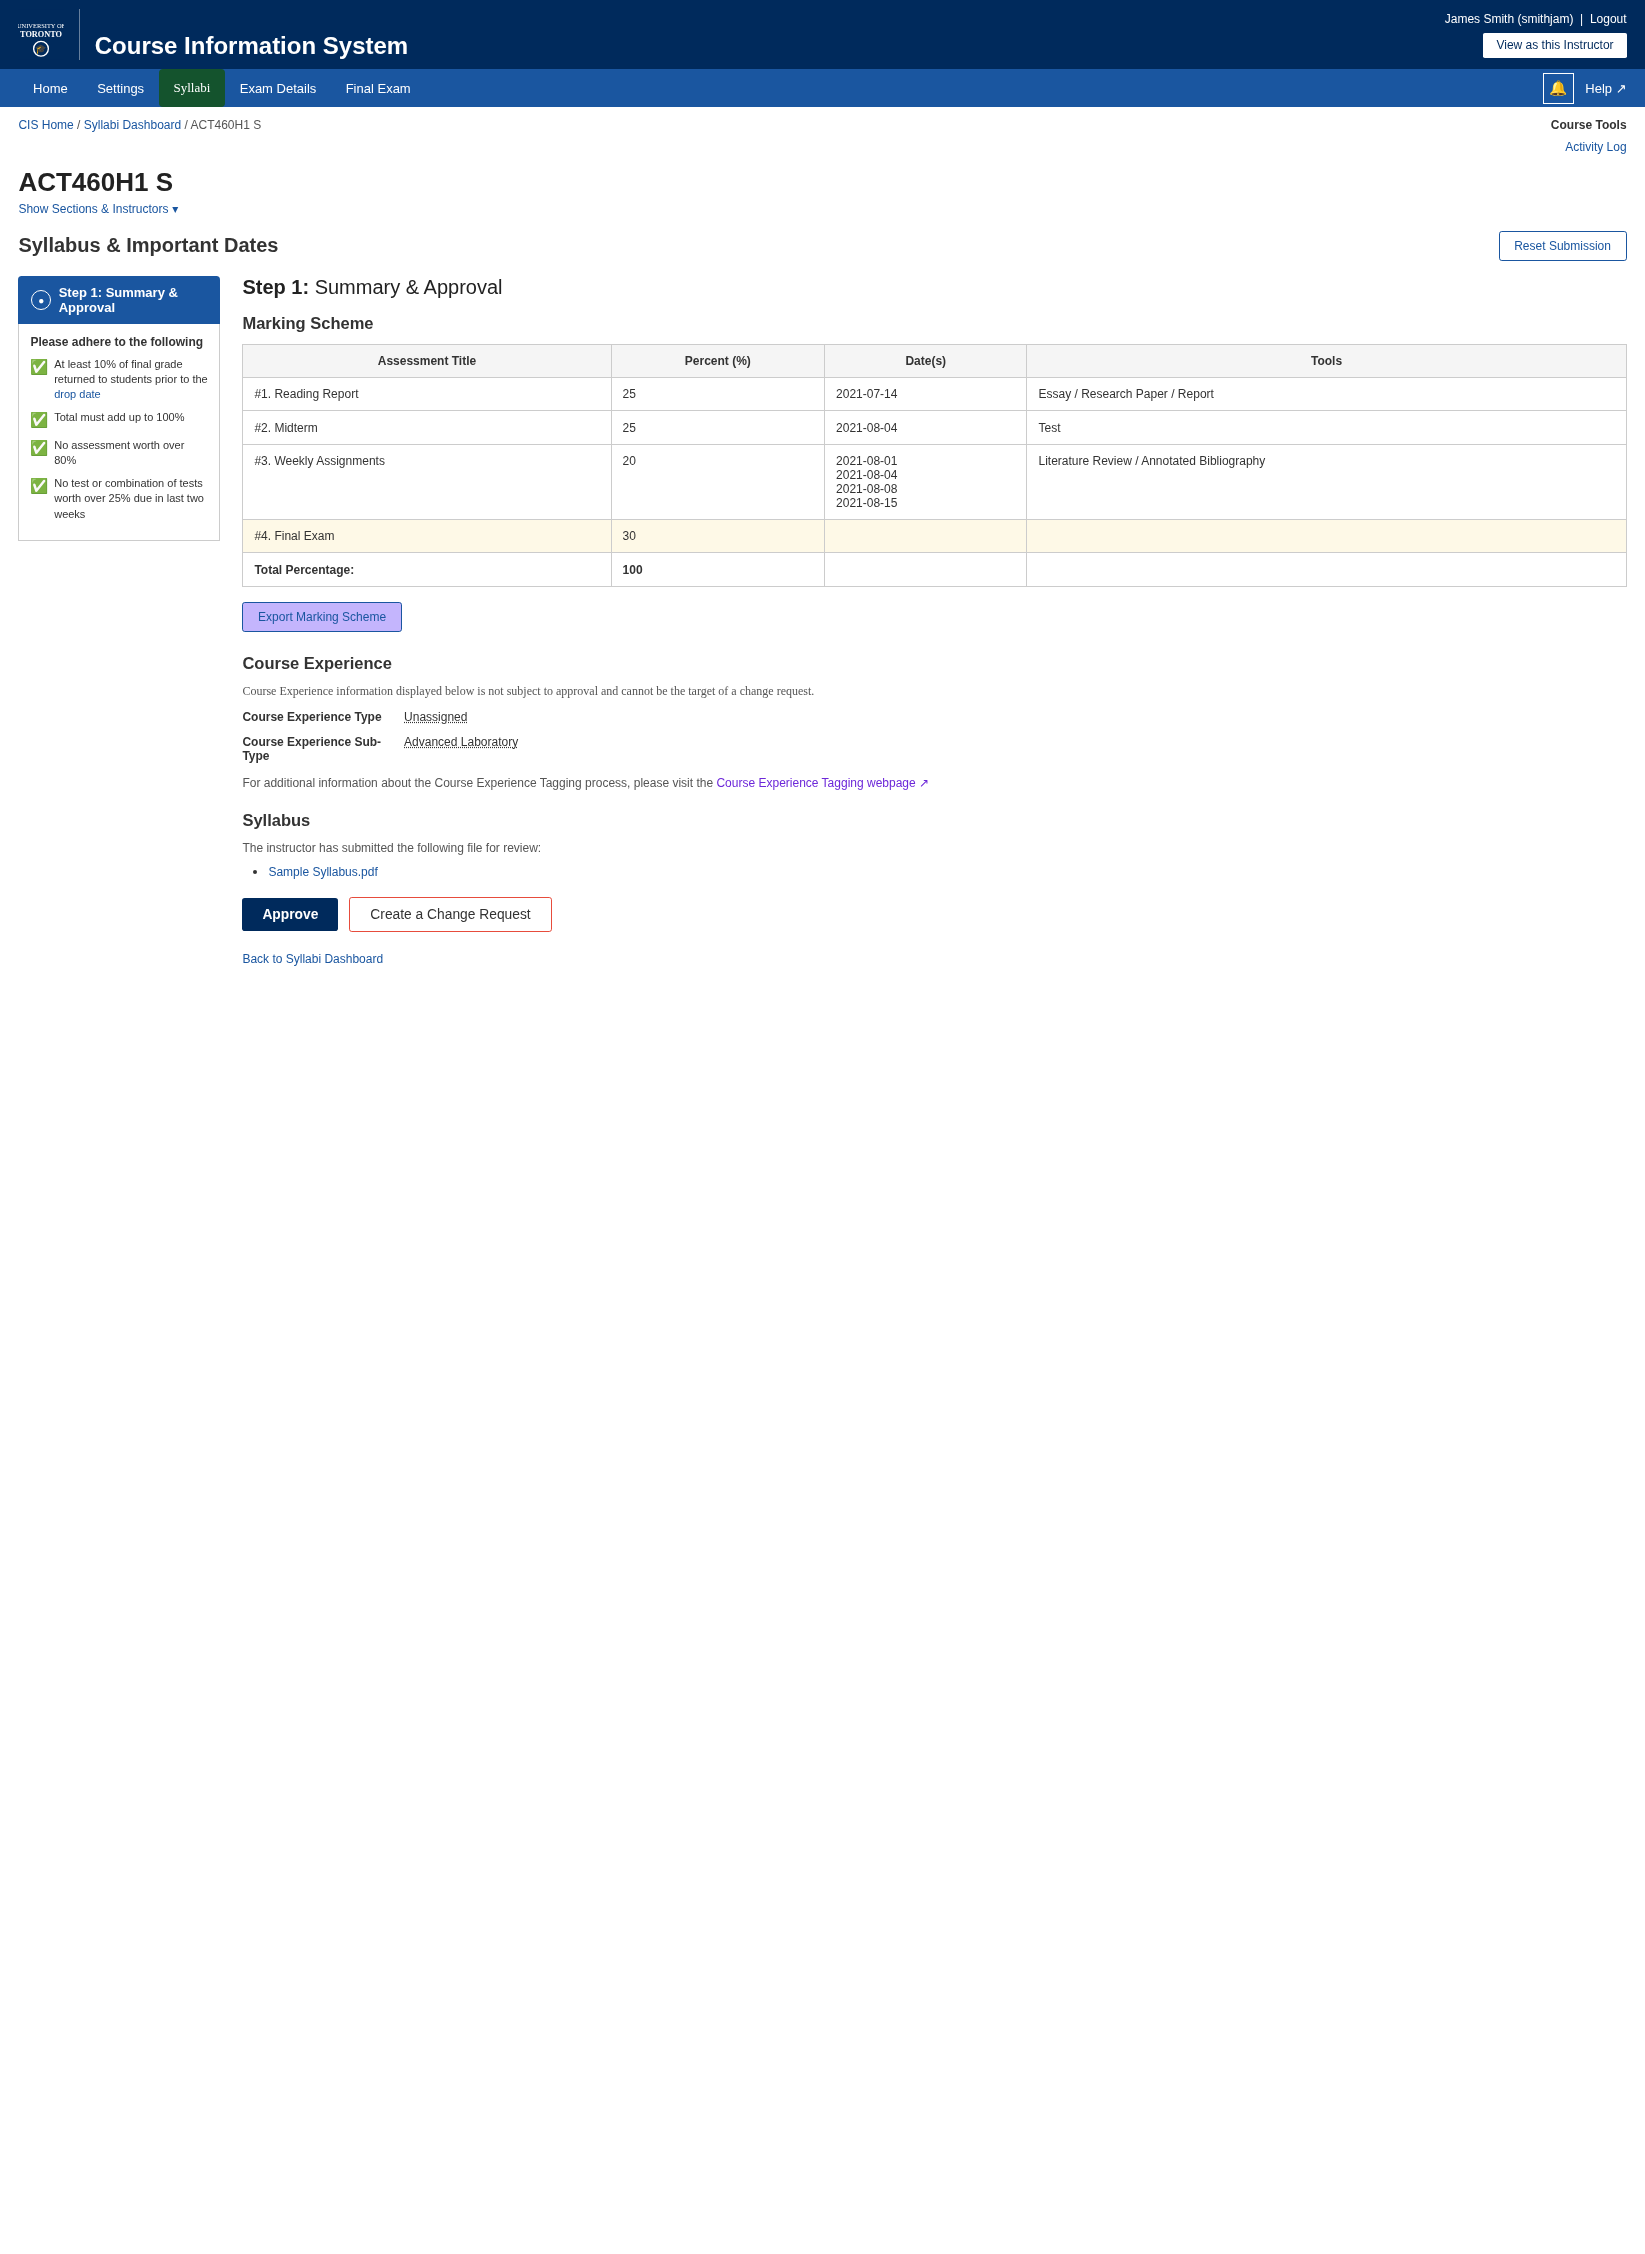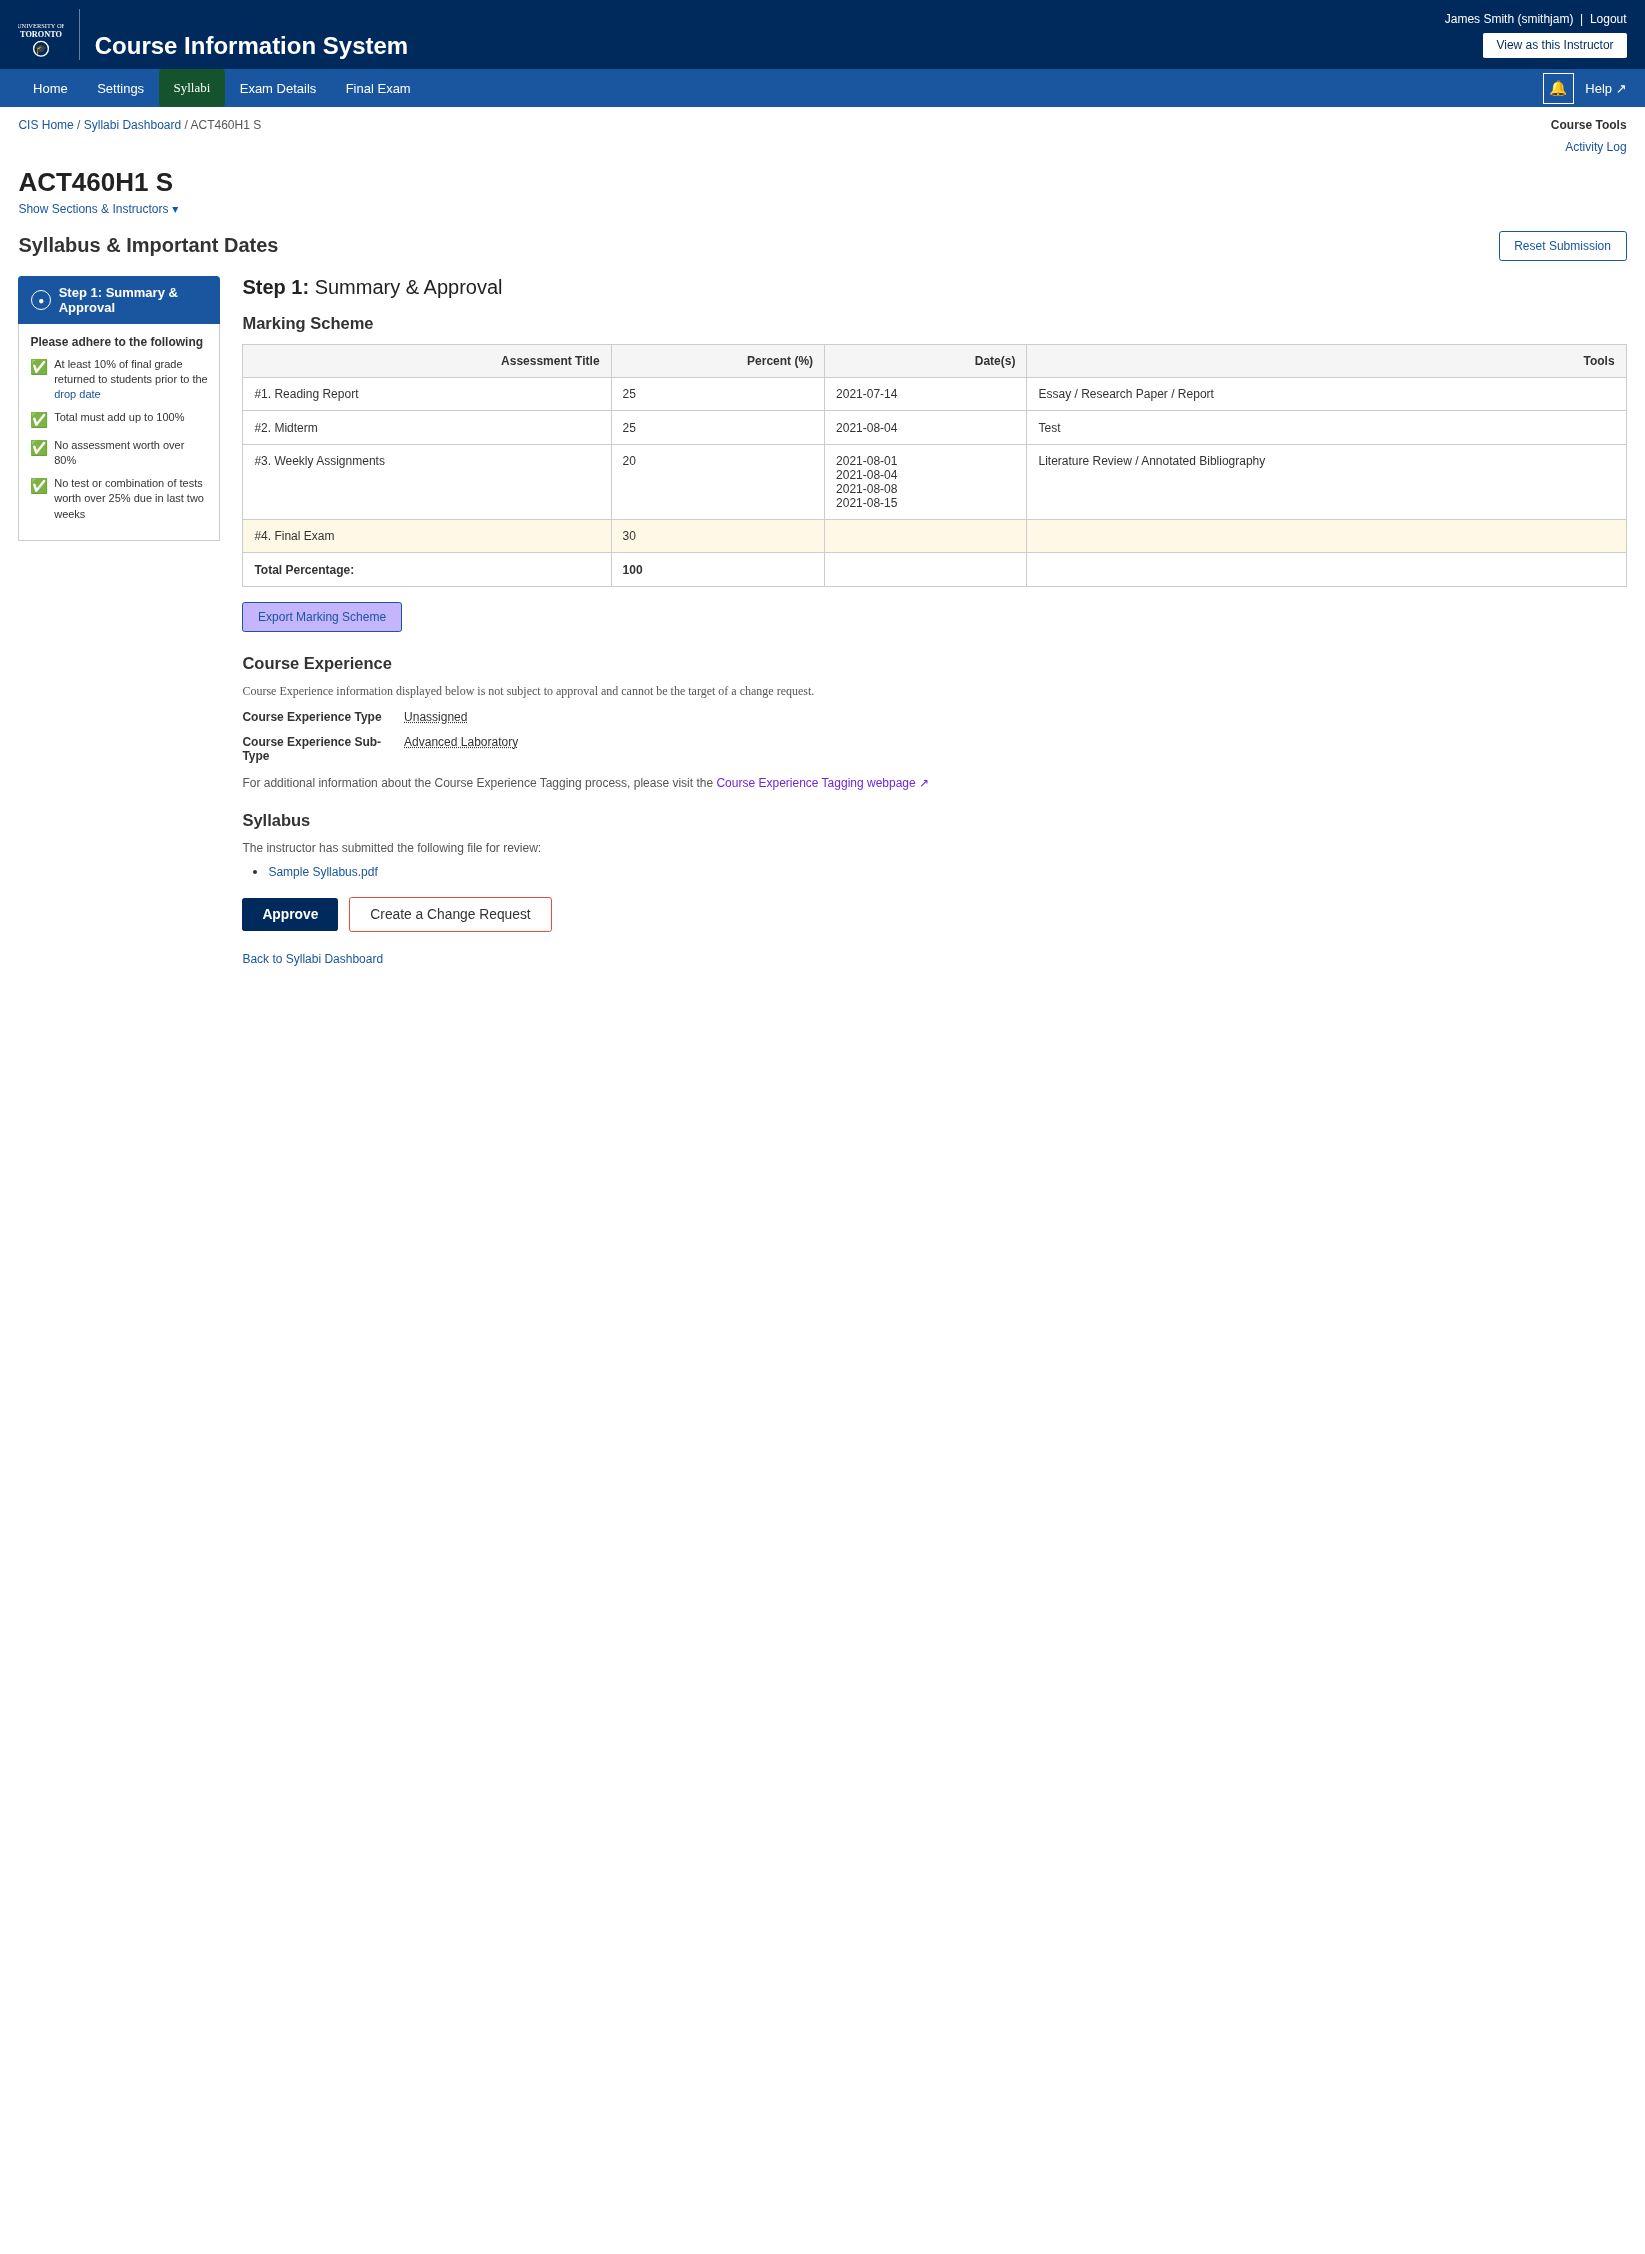--- a/index.html
+++ b/index.html
@@ -267,21 +267,21 @@
     .marking-table {
       width: 100%;
       border-collapse: collapse;
       border: 0.9px solid #ccc;
       margin-bottom: 14.7px;
     }
     .marking-table th {
       background: #f5f5f5;
       border: 0.9px solid #ccc;
       padding: 9.2px 11px;
-      text-align: right;
+      text-align: center;
       font-weight: bold;
       font-size: 12px;
     }
     .marking-table td {
       border: 0.9px solid #ccc;
       padding: 9.2px 11px;
       font-size: 12px;
       vertical-align: top;
     }
     .marking-table tr.highlighted td {

